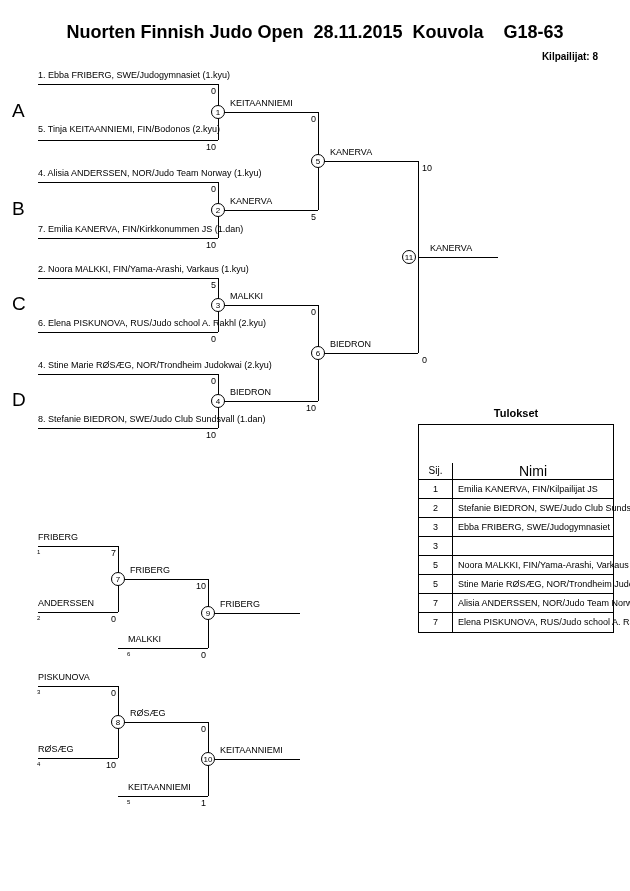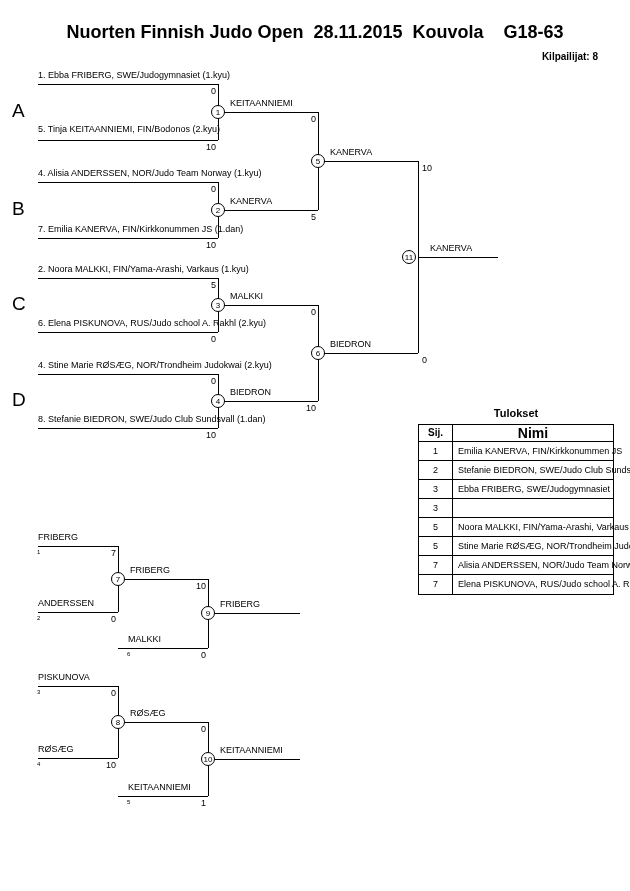--- a/index.html
+++ b/index.html
@@ -30,21 +30,21 @@
   .results-title {
     position:absolute; left:418px; top:407px; width:196px; text-align:center;
     font-size:11px; font-weight:bold;
   }
   .rtable {
     position:absolute; left:418px; top:424px; width:196px;
     border:1px solid #000; background:#fff;
   }
   .rrow { display:flex; height:19px; border-bottom:1px solid #000; }
   .rrow:last-child { border-bottom:none; }
-  .rhead { height:17px; font-weight:bold; }
+  .rhead { height:17px; font-weight:normal;margin-top:38px; }
   .rcell.place {
     flex:0 0 34px; width:34px; border-right:1px solid #000;
     text-align:center; font-size:9px; line-height:18px;
   }
   .rhead .place { font-size:10px; line-height:16px; }
   .rcell.name {
     flex:1; font-size:9px; line-height:18px; padding-left:5px;
     white-space:nowrap; overflow:visible;
   }
   .rhead .name { text-align:center; padding-left:0; font-size:14px; line-height:16px; }
@@ -172,21 +172,21 @@
 <div class="circ" style="left:201px;top:752px">10</div>
 
 <div class="results-title">Tulokset</div>
 <div class="rtable">
   <div class="rrow rhead">
     <div class="rcell place">Sij.</div>
     <div class="rcell name">Nimi</div>
   </div>
   <div class="rrow">
     <div class="rcell place">1</div>
-    <div class="rcell name">Emilia KANERVA, FIN/Kirkkonummen JS</div>
+    <div class="rcell name">Emilia KANERVA, FIN/Kilpailijat JS</div>
   </div>
   <div class="rrow">
     <div class="rcell place">2</div>
     <div class="rcell name">Stefanie BIEDRON, SWE/Judo Club Sundsvall</div>
   </div>
   <div class="rrow">
     <div class="rcell place">3</div>
     <div class="rcell name">Ebba FRIBERG, SWE/Judogymnasiet</div>
   </div>
   <div class="rrow">

